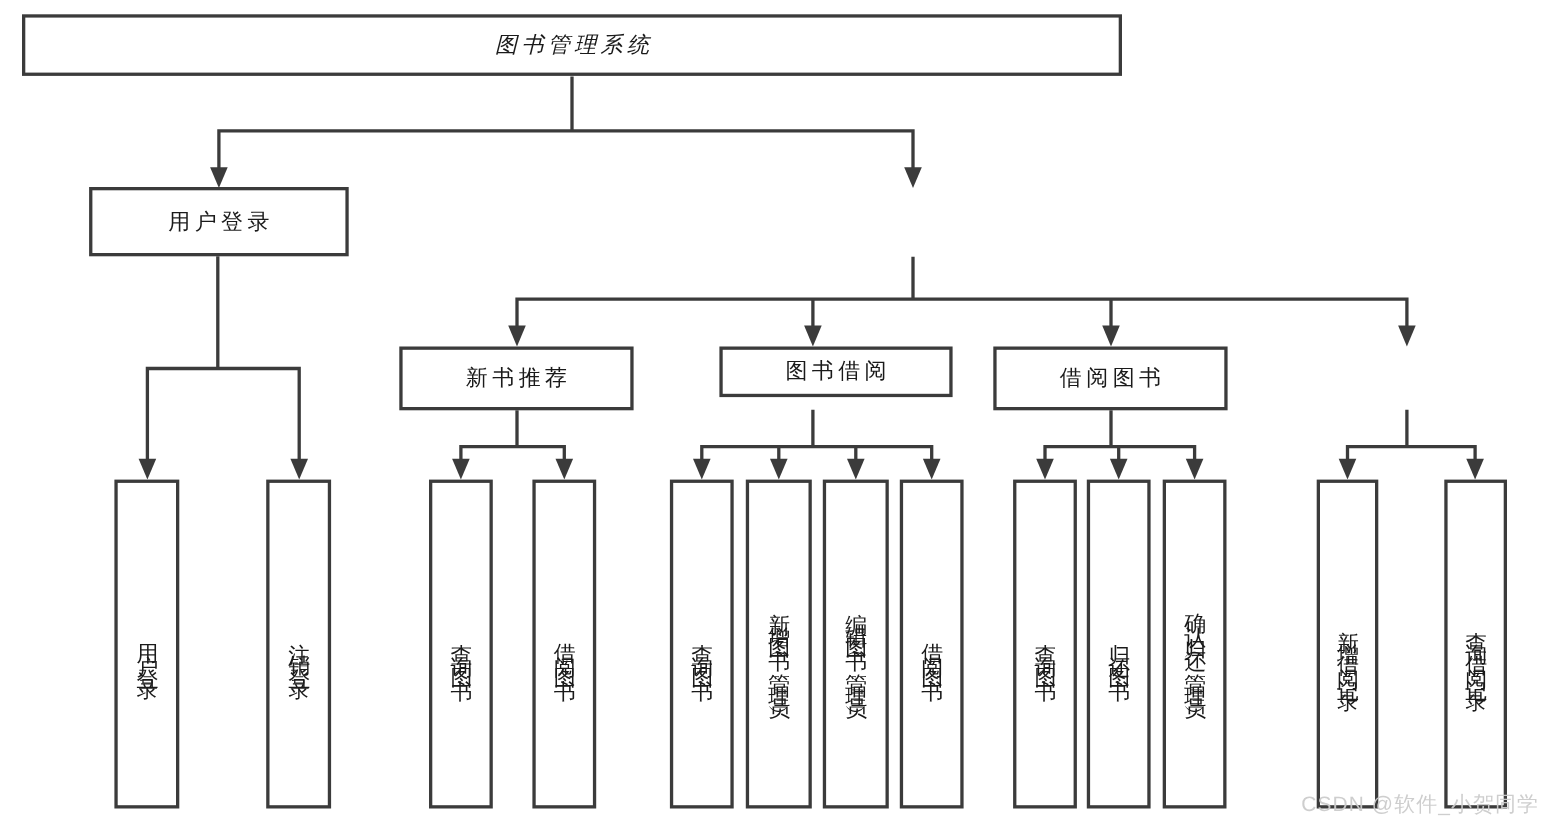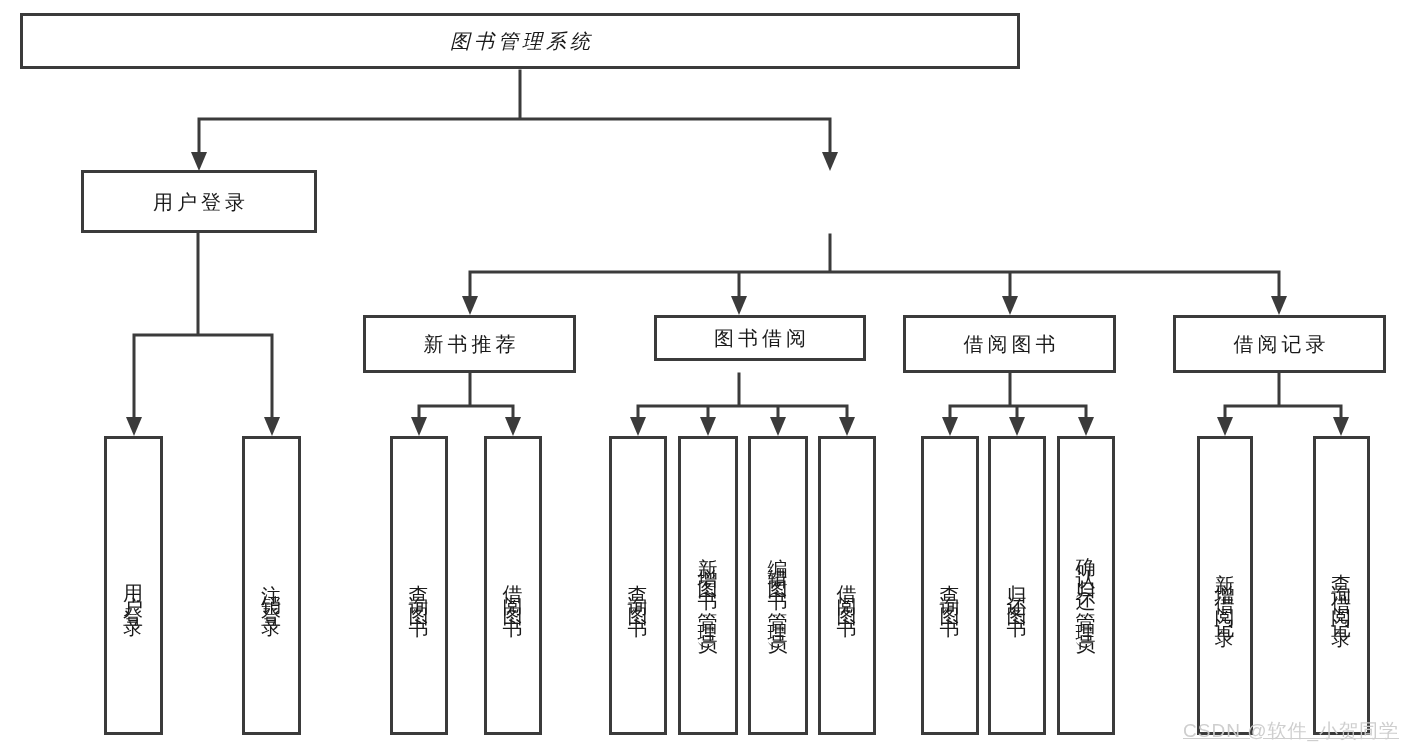--- a/index.html
+++ b/index.html
@@ -30,21 +30,21 @@
     display:flex;align-items:center;justify-content:center;
   }
   .leaf .vlbl{
     writing-mode:vertical-rl;text-orientation:mixed;
     font-size:20px;line-height:1;letter-spacing:11px;margin-bottom:-11px;
     font-weight:500;white-space:nowrap;
   }
   .watermark{
     position:absolute;right:6px;bottom:3px;
     font-size:19px;letter-spacing:1px;color:var(--watermark);
-    opacity:.95;z-index:5;white-space:nowrap;text-decoration:underline;
+    opacity:.95;z-index:5;white-space:nowrap;
   }
   
   #n-root{left:20px;top:13px;width:1000px;height:56px;font-style:italic;}
   #n-user-login{left:81px;top:170px;width:236px;height:63px;}
   #n-book-mgmt{left:712px;top:169px;width:236px;height:65px;}
   #n-new-book{left:363px;top:315px;width:213px;height:58px;justify-content:center;}
   #n-borrowing{left:633px;top:315px;width:212px;height:46px;margin-left:21px;}
   #n-current{left:903px;top:315px;width:213px;height:58px;}
   #n-records{left:1173px;top:315px;width:213px;height:58px;}
   #l-login{left:104px;width:59px;}
@@ -119,23 +119,20 @@
 
   <div class="node" id="n-new-book">
     <span class="lbl">新书推荐</span>
   </div>
   <div class="node" id="n-borrowing">
     <span class="lbl">图书借阅</span>
   </div>
   <div class="node" id="n-current">
     <span class="lbl">借阅图书</span>
   </div>
-  <div class="node" id="n-records">
-    <span class="lbl">借阅记录</span>
-  </div>
 
   <div class="leaf" id="l-login">
     <span class="vlbl">用户登录</span>
   </div>
   <div class="leaf" id="l-logout">
     <span class="vlbl">注销登录</span>
   </div>
 
   <div class="leaf" id="l-rec-query">
     <span class="vlbl">查询图书</span>

